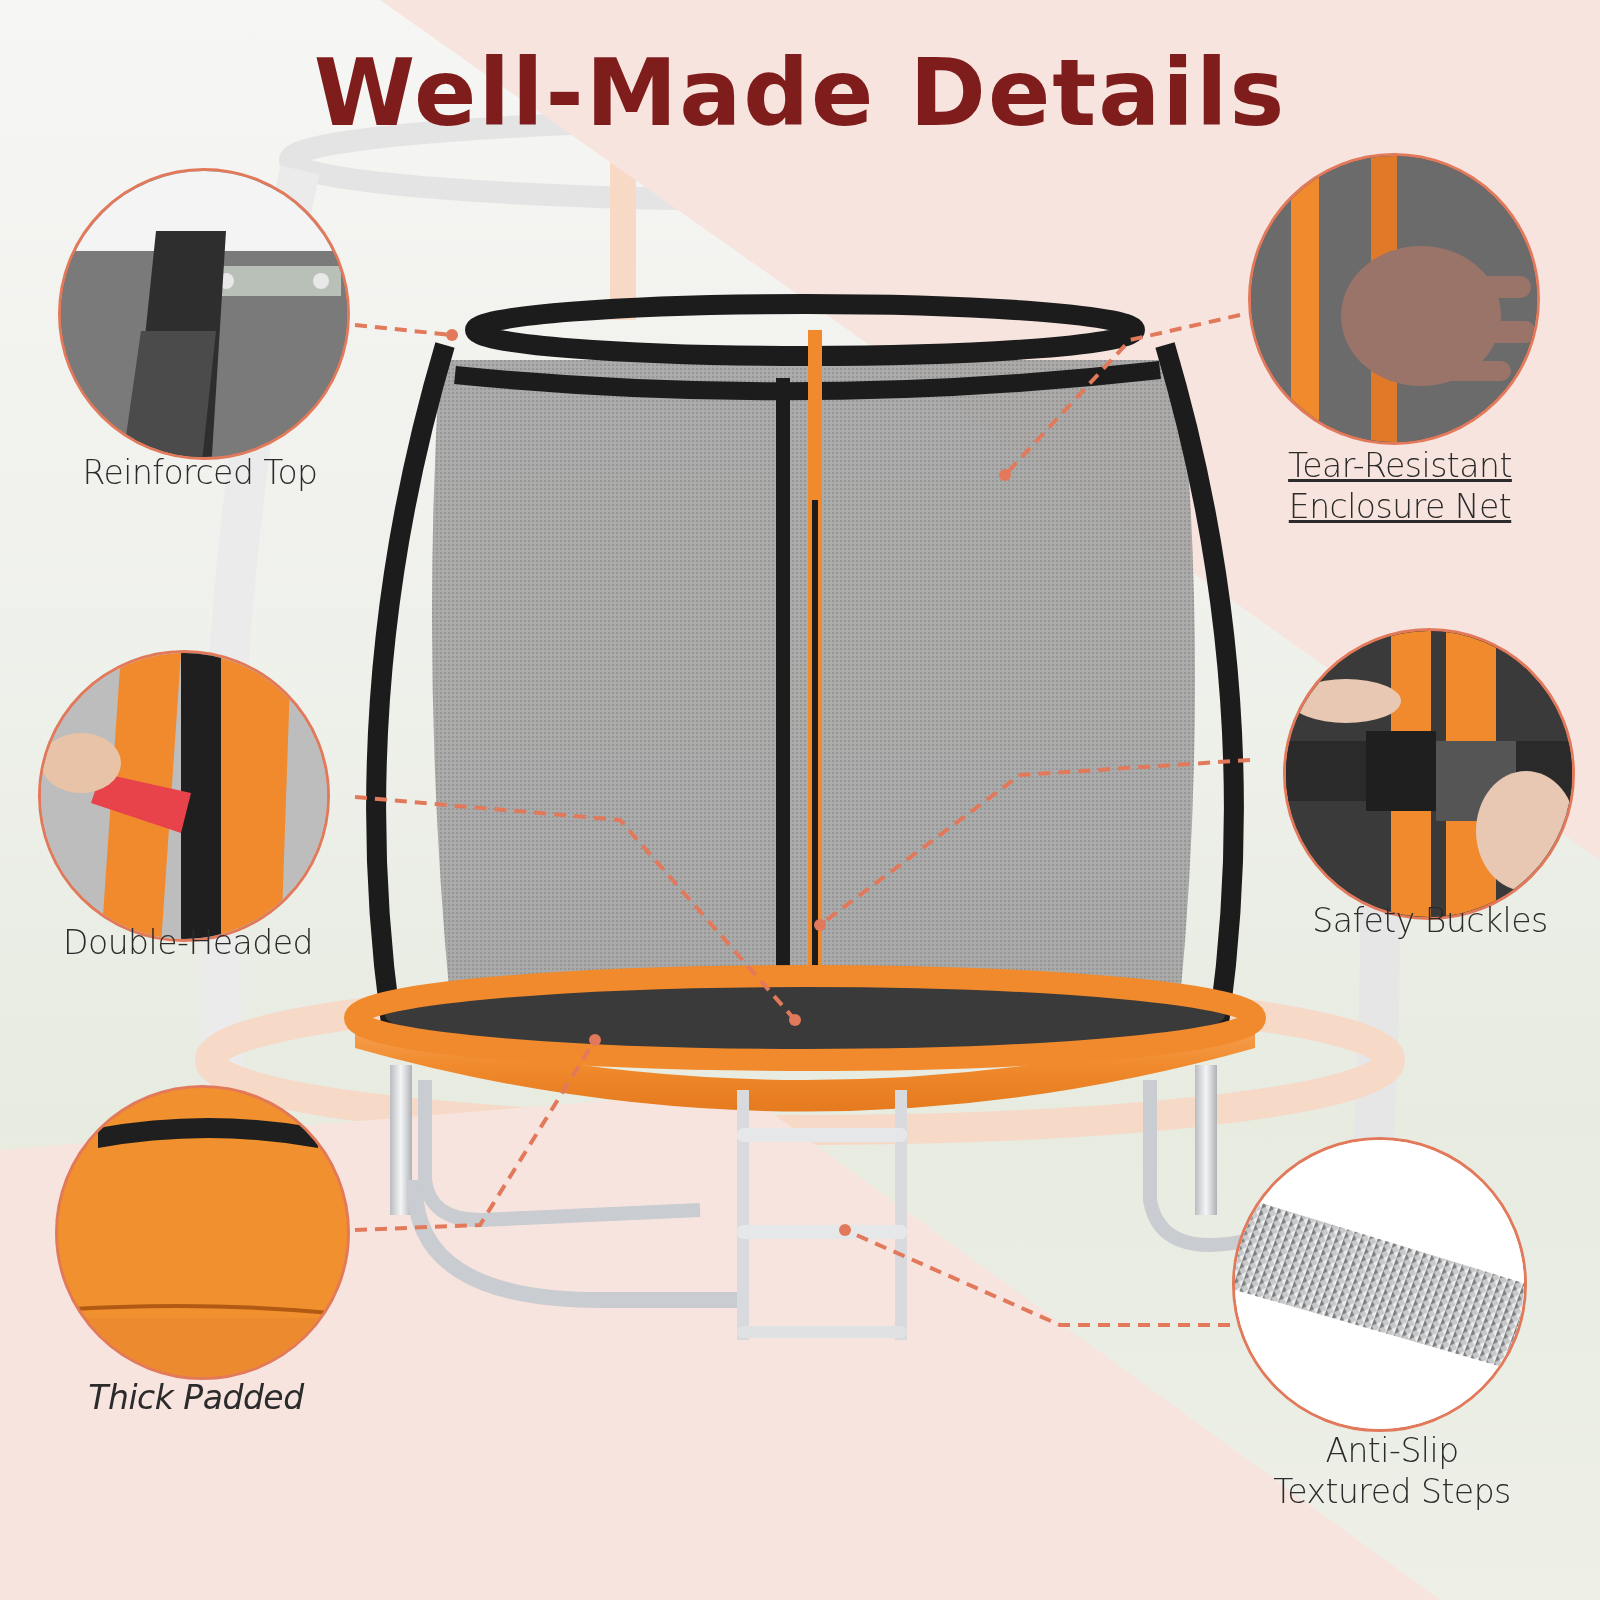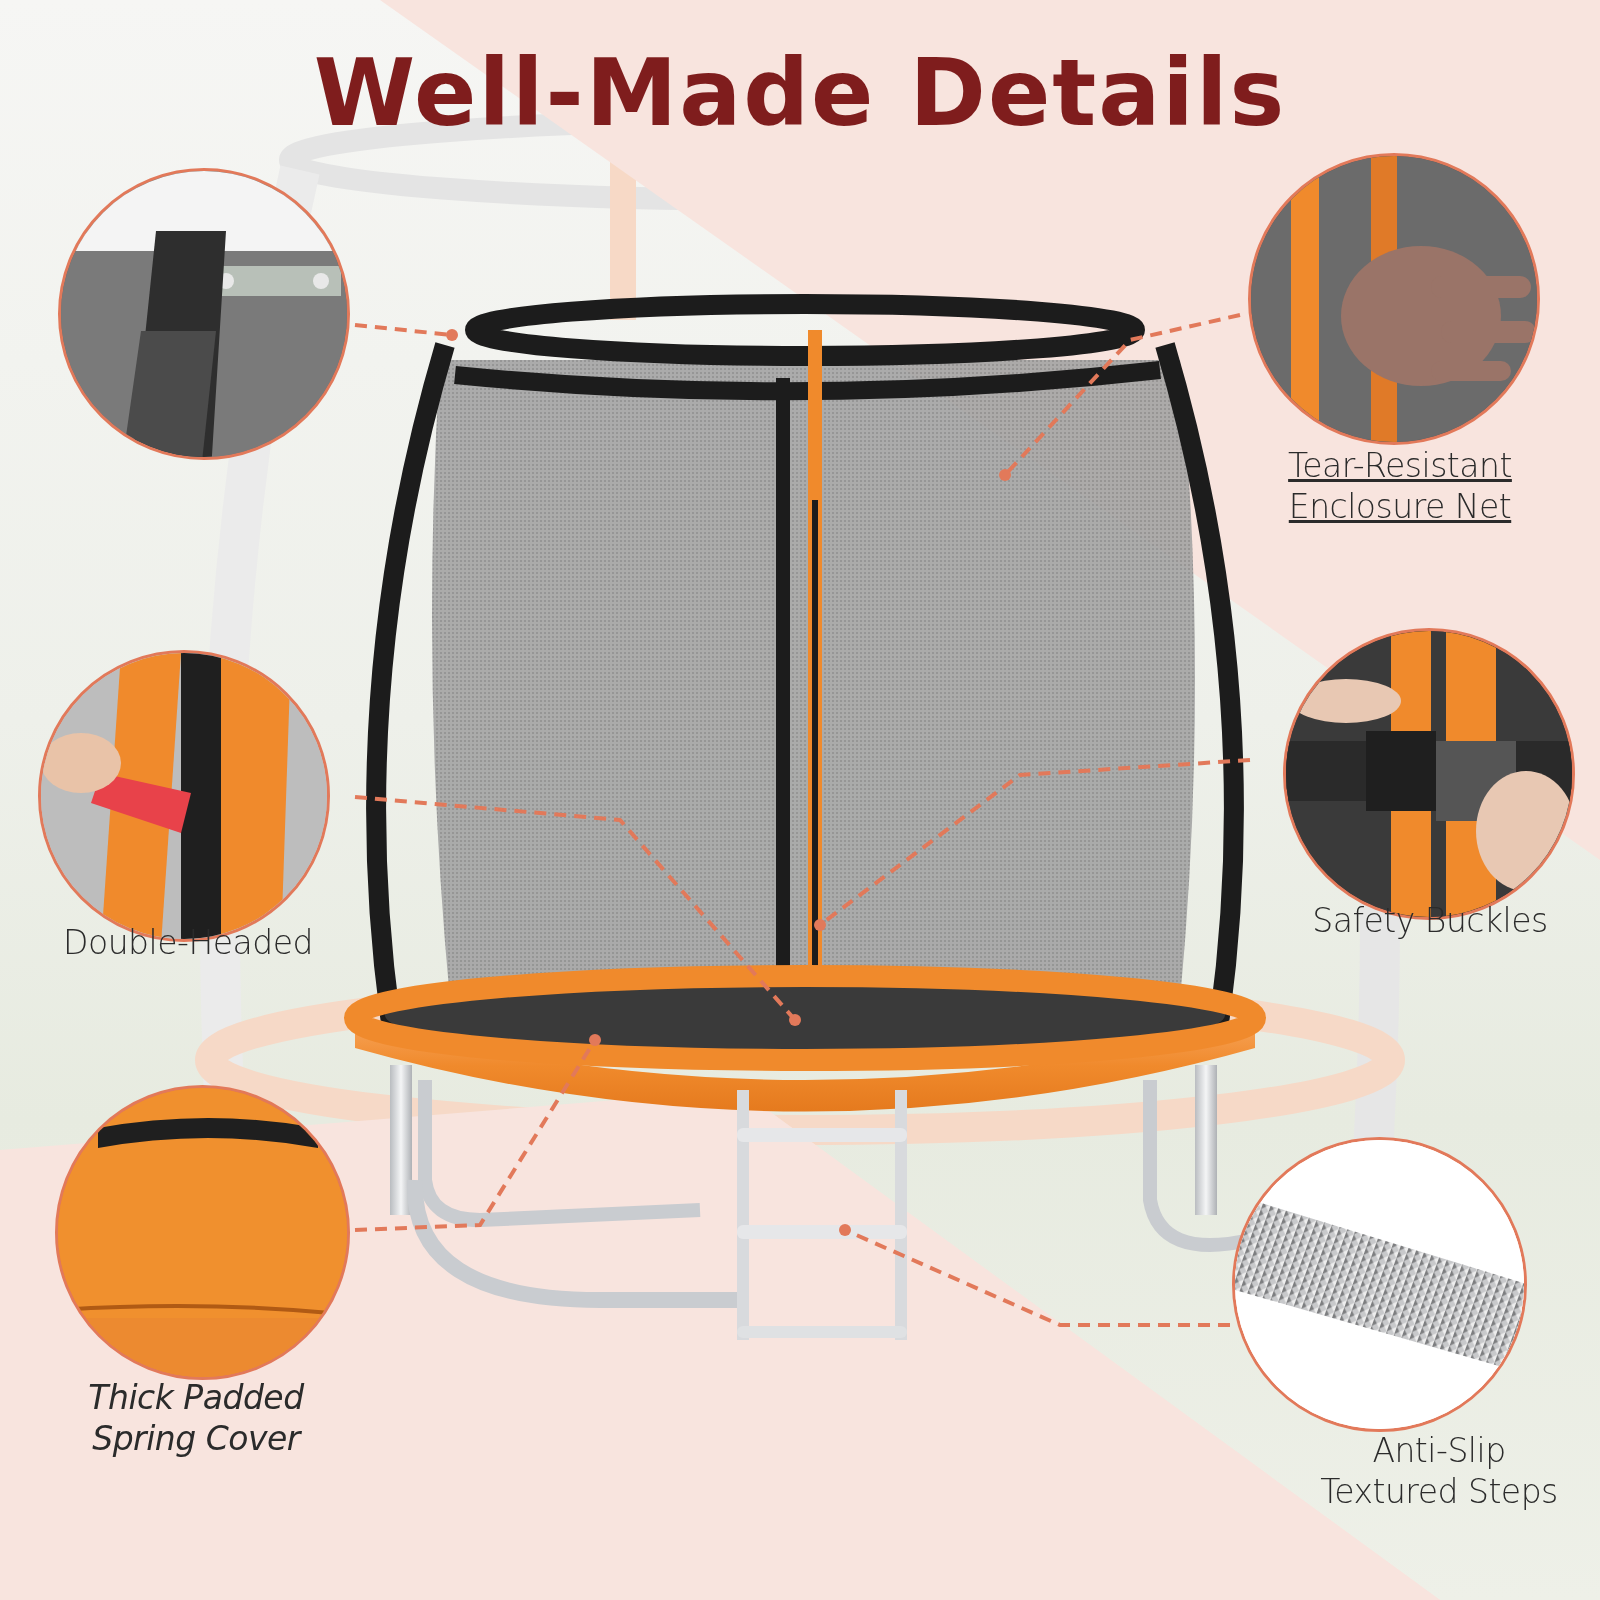--- a/index.html
+++ b/index.html
@@ -115,20 +115,21 @@
     <rect x="0" y="0" width="292" height="80" fill="#f4f4f4"></rect>
     <rect x="0" y="80" width="292" height="212" fill="#7a7a7a"></rect>
     <rect x="150" y="95" width="130" height="30" fill="#b8c0b8"></rect>
     <circle cx="165" cy="110" r="8" fill="#e8e8e8"></circle>
       <circle cx="260" cy="110" r="8" fill="#e8e8e8"></circle>
     <path d="M95 60 L165 60 L150 300 L70 300 Z" fill="#2e2e2e"></path>
     <path d="M80 160 L155 160 L140 300 L60 300 Z" fill="#4b4b4b"></path>
   </svg>
 </div>
 <div class="label" style="left:40px;top:452px;width:320px;">
+  <span>Reinforced Top</span>
 </div>
 
 <div class="disc" style="left:1248px;top:153px;width:292px;height:292px;background:#5c5c5c;">
   <svg width="292" height="292" viewBox="0 0 292 292">
     <rect width="292" height="292" fill="#6b6b6b"></rect>
     <rect x="40" y="0" width="28" height="292" fill="#f08a2c"></rect>
     <rect x="120" y="0" width="26" height="292" fill="#e07a28"></rect>
     <ellipse cx="170" cy="160" rx="80" ry="70" fill="#9a7468"></ellipse>
     <rect x="180" y="120" width="100" height="22" rx="11" fill="#9a7468"></rect>
     <rect x="190" y="165" width="95" height="22" rx="11" fill="#9a7468"></rect>
@@ -173,32 +174,31 @@
 <div class="disc" style="left:55px;top:1085px;width:295px;height:295px;background:#f08a2c;">
   <svg width="295" height="295" viewBox="0 0 295 295">
     <rect width="295" height="295" fill="#f0902e"></rect>
     <path d="M40 40 Q150 20 260 40 L260 60 Q150 40 40 60 Z" fill="#1f1f1f"></path>
     <path d="M0 220 Q150 210 295 225 L295 229 Q150 214 0 224 Z" fill="#b05a14"></path>
     <rect x="0" y="230" width="295" height="65" fill="#ec8a30"></rect>
   </svg>
 </div>
 <div class="label" style="left:36px;top:1377px;width:320px;font-style:italic;">
   <span>Thick Padded</span>
-  <span>Spring Cover</span>
 </div>
 
 <div class="disc" style="left:1232px;top:1137px;width:295px;height:295px;background:#ffffff;">
   <svg width="295" height="295" viewBox="0 0 295 295">
     <defs>
       <pattern id="knurl" width="8" height="8" patternUnits="userSpaceOnUse" patternTransform="rotate(20)">
         <rect width="8" height="8" fill="#c8c9cb"></rect>
         <path d="M0 0 L4 4 L0 8 Z" fill="#7d7e80"></path>
         <path d="M8 0 L4 4 L8 8 Z" fill="#eeeeee"></path>
       </pattern>
     </defs>
     <rect width="295" height="295" fill="#ffffff"></rect>
     <path d="M0 55 L295 145 L295 235 L0 150 Z" fill="url(#knurl)"></path>
   </svg>
 </div>
-<div class="label" style="left:1279px;top:1430px;width:320px;">
+<div class="label" style="left:1232px;top:1430px;width:320px;">
   <span>Anti-Slip</span>
   <span>Textured Steps</span>
 </div>
 
 </body></html>

